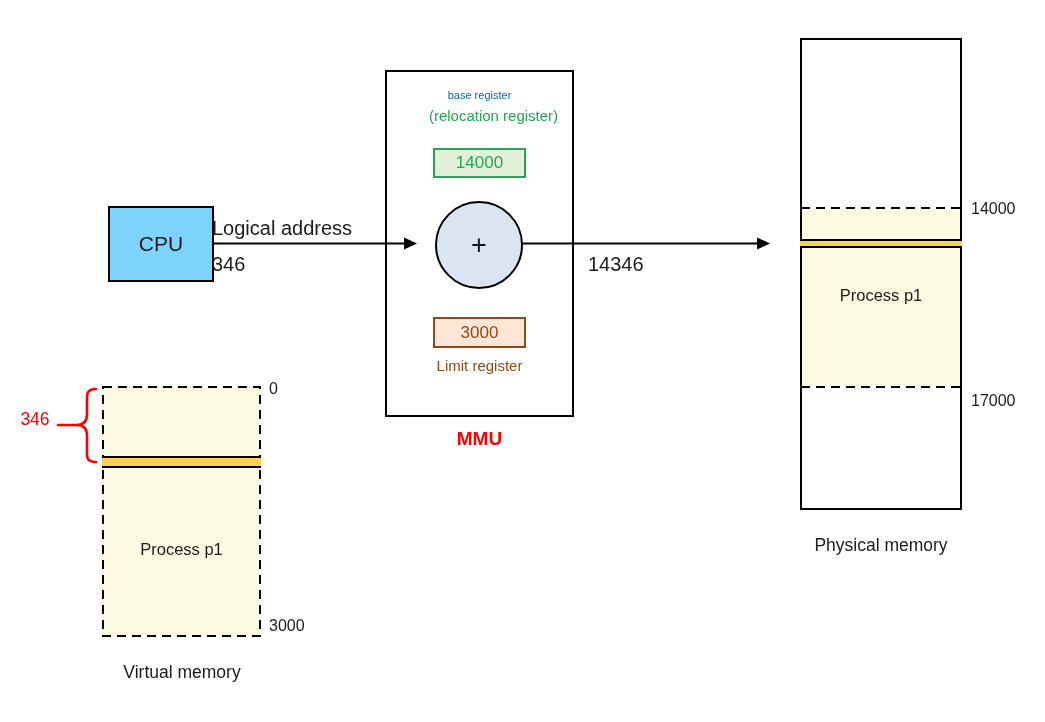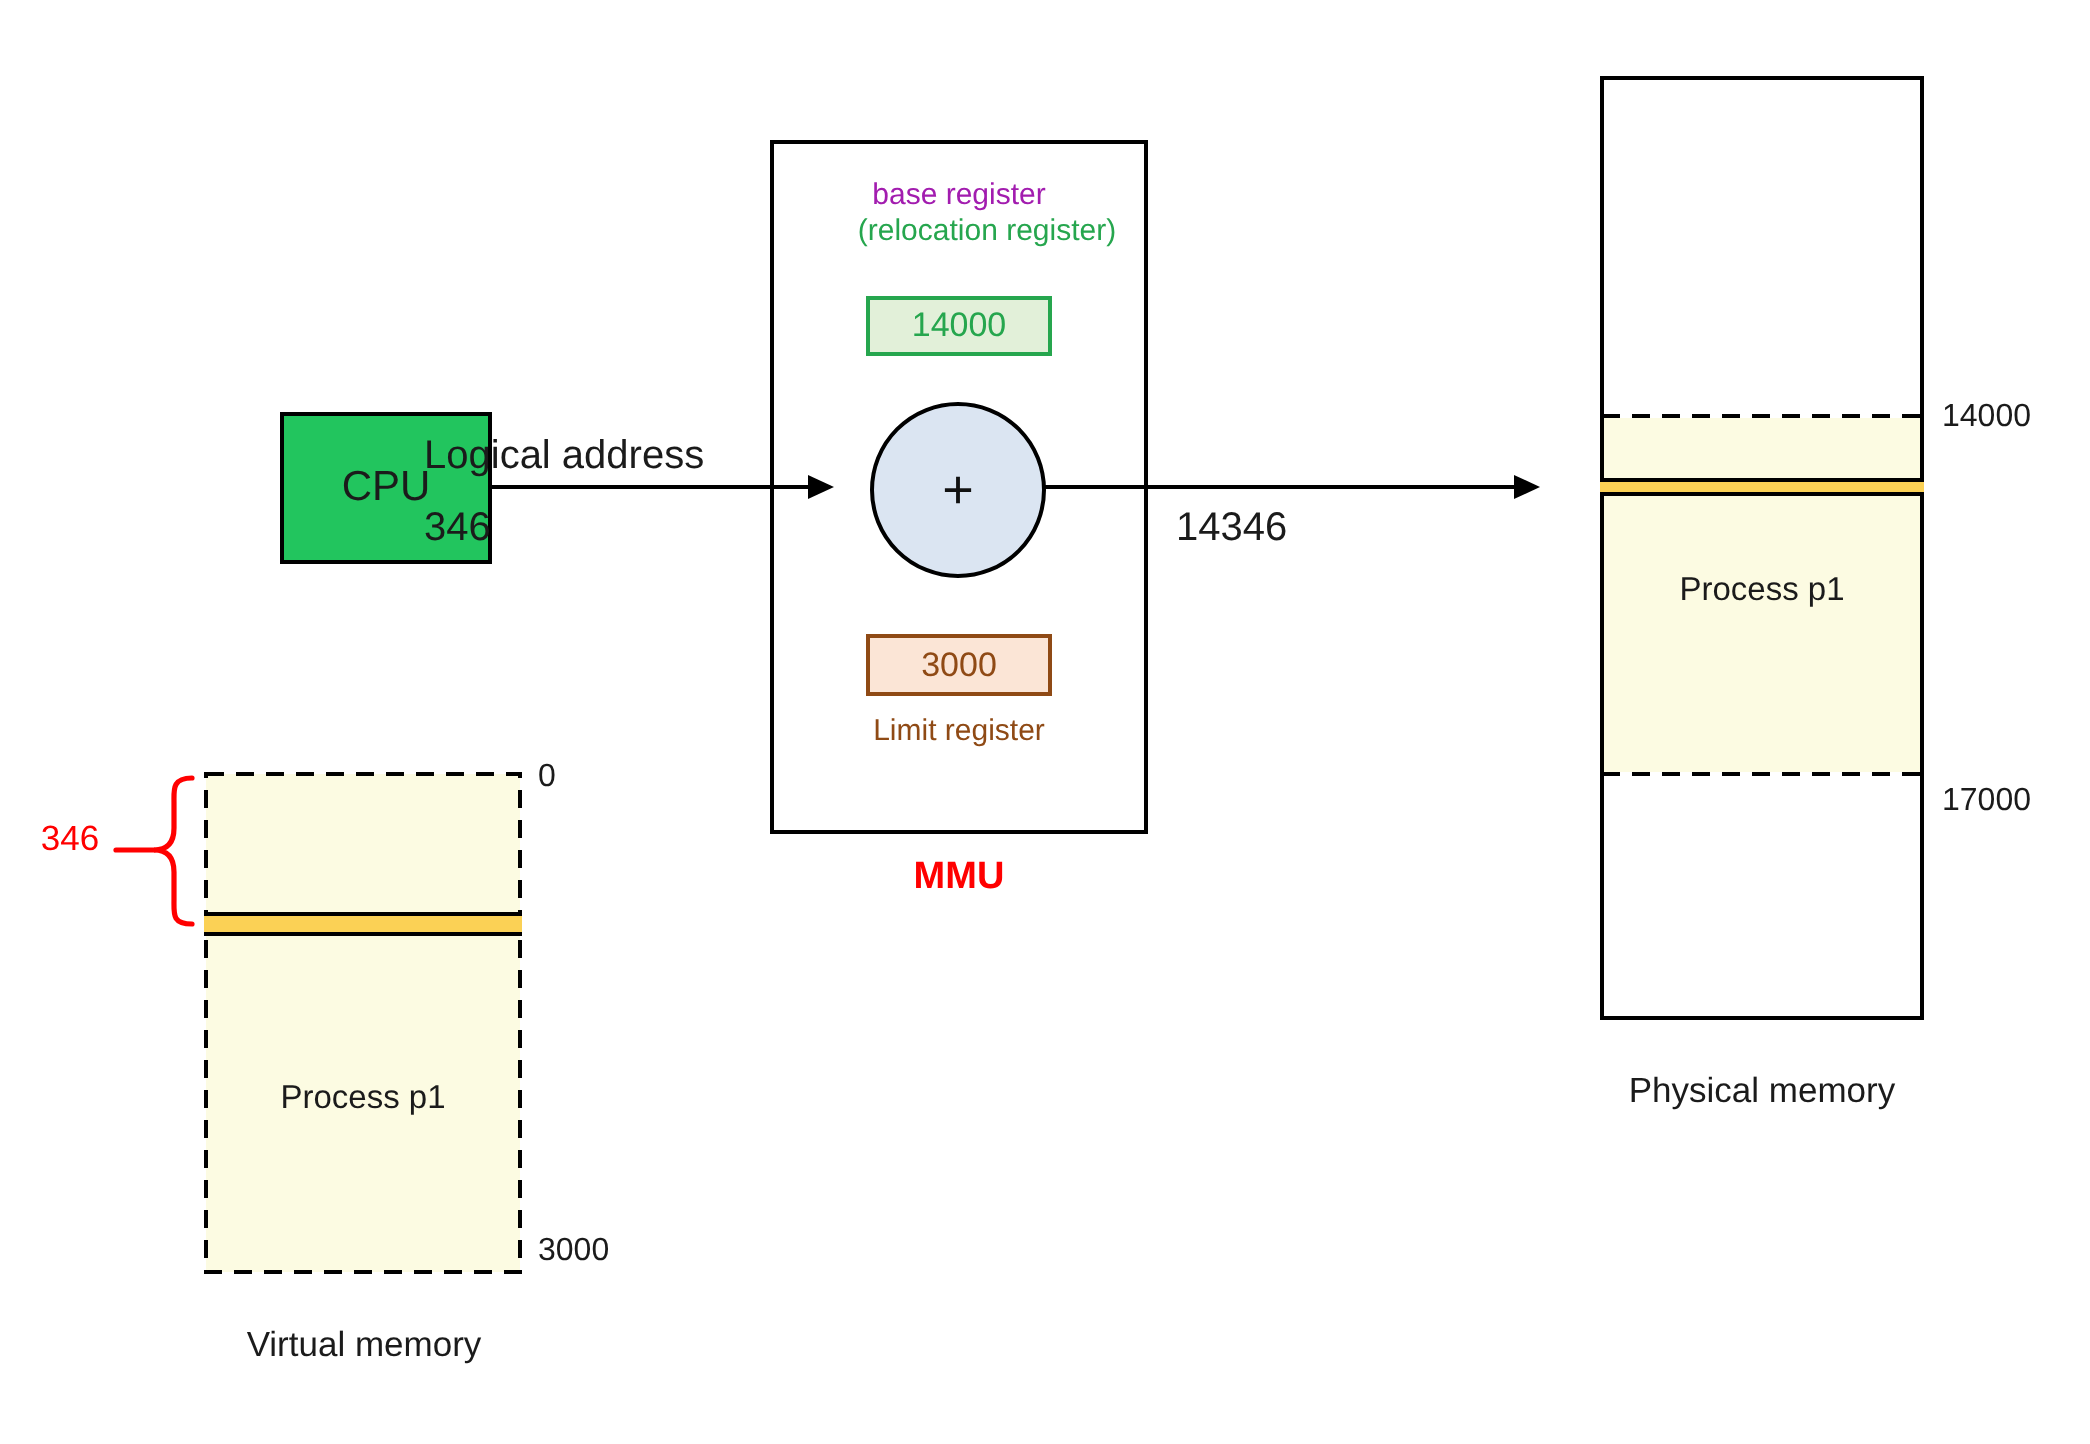--- a/index.html
+++ b/index.html
@@ -10,36 +10,35 @@
     font-family:"Liberation Sans","DejaVu Sans",sans-serif;
     color:#1b1b1b;
     overflow:hidden;
   }
   .canvas *{box-sizing:border-box;}
   svg.overlay{position:absolute;left:0;top:0;z-index:0;}
   .layer{position:absolute;z-index:1;}
 
   .cpu-box{
     left:108px;top:206px;width:106px;height:76px;
-    background:#22c55e;border:2px solid #000;
+    background:#7dd3fc;border:2px solid #000;
     display:flex;align-items:center;justify-content:center;
     font-size:21px;
-    margin-left:32px;
   }
   .mmu-box{
     left:385px;top:70px;width:189px;height:347px;
     border:2px solid #000;background:transparent;
   }
   .arrow-label{position:absolute;text-align:left;font-size:20px;}
   .logical-label{left:212px;top:217px;width:172px;}
   .logical-value{left:212px;top:253px;width:172px;}
   .physical-label{left:588px;top:216px;width:176px;}
   .physical-value{left:588px;top:253px;width:176px;}
 
-  .base-title{left:385px;top:89px;width:189px;text-align:center;color:#a21caf;font-size:15px;}
+  .base-title{left:385px;top:89px;width:189px;text-align:center;color:#0369a1;font-size:11px;}
   .base-subtitle{left:385px;top:107px;width:189px;text-align:center;color:#26a64e;font-size:15px;padding-left:28px;}
   .base-value-box{
     left:433px;top:148px;width:93px;height:30px;
     background:#e2f0d9;border:2px solid #26a64e;color:#26a64e;
     display:flex;align-items:center;justify-content:center;font-size:17px;
   }
   .adder-circle{
     left:435px;top:201px;width:88px;height:88px;border-radius:50%;
     background:#dbe5f2;border:2px solid #000;
     display:flex;align-items:center;justify-content:center;

